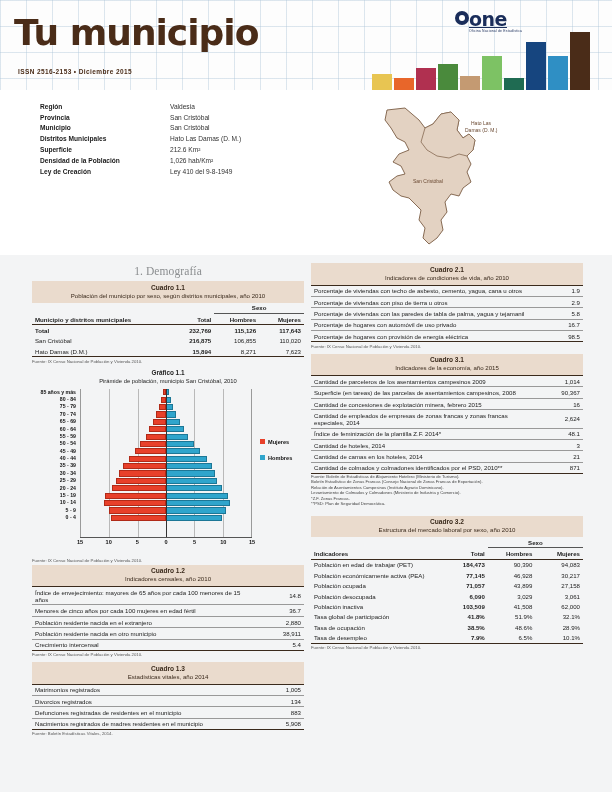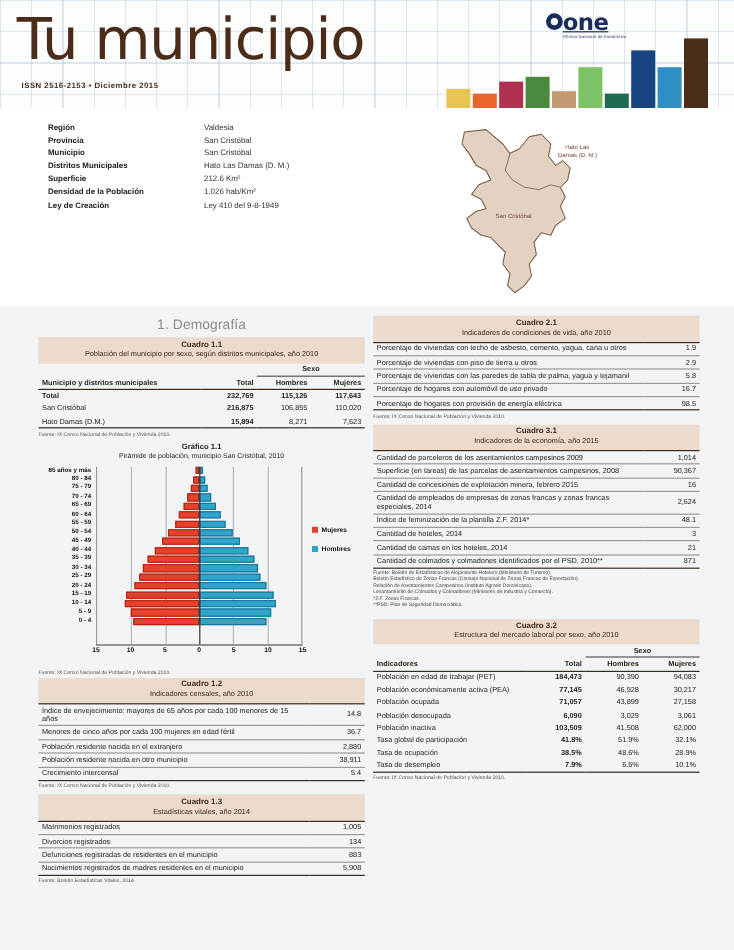--- a/index.html
+++ b/index.html
@@ -15,21 +15,21 @@
   .header {
     position: absolute; left:0; top:0; width:612px; height:90px;
     background:
       repeating-linear-gradient(to right, rgba(170,195,215,.40) 0 1px, transparent 1px 26px),
       repeating-linear-gradient(to bottom, rgba(170,195,215,.40) 0 1px, transparent 1px 26px),
       #fdfdfd;
     overflow:hidden;
   }
   .masthead {
     position:absolute; left:14px; top:6px;
-    font-size:48px; line-height:54px; font-weight:normal;
+    font-size:36px; line-height:54px; font-weight:bold;
     color:#4a2c18; letter-spacing:-1px;
     font-family:"DejaVu Sans", sans-serif;
     white-space:nowrap;
   }
   .masthead-sub {
     position:absolute; left:366px; top:30px;
     font-size:26px; line-height:30px; font-weight:bold;
     color:#f08a28; font-style:italic;
     font-family:"DejaVu Sans", sans-serif;
     white-space:nowrap;
@@ -75,21 +75,21 @@
   
   .mapbox { position:absolute; left:375px; top:98px; width:180px; height:155px; }
   .map-label { position:absolute; font-size:5px; color:#6b4a33; white-space:nowrap; }
 
   
   .colL { position:absolute; left:32px; top:263px; width:272px; }
   .colR { position:absolute; left:311px; top:263px; width:272px; }
 
   .section-title {
     text-align:center; color:#8a8d8f; font-size:11.5px;
-    font-family:Liberation Sans, sans-serif;
+    font-family:Liberation Serif, serif;
     padding:2px 0 4px 0; letter-spacing:.1px;
   }
   .cuadro { width:100%; margin-bottom:3px; }
   .cap {
     background:#eadbcd; padding:2.5px 4px 3px 4px; text-align:center;
   }
   .cap .t1 { font-size:6.6px; font-weight:bold; color:#3a2a1c; line-height:8px;}
   .cap .t2 { font-size:6.1px; color:#3a2a1c; line-height:8px;}
   table.dt { width:100%; border-collapse:collapse; font-size:6.1px; color:#222; }
   table.dt th, table.dt td { padding:1.7px 3px; }

